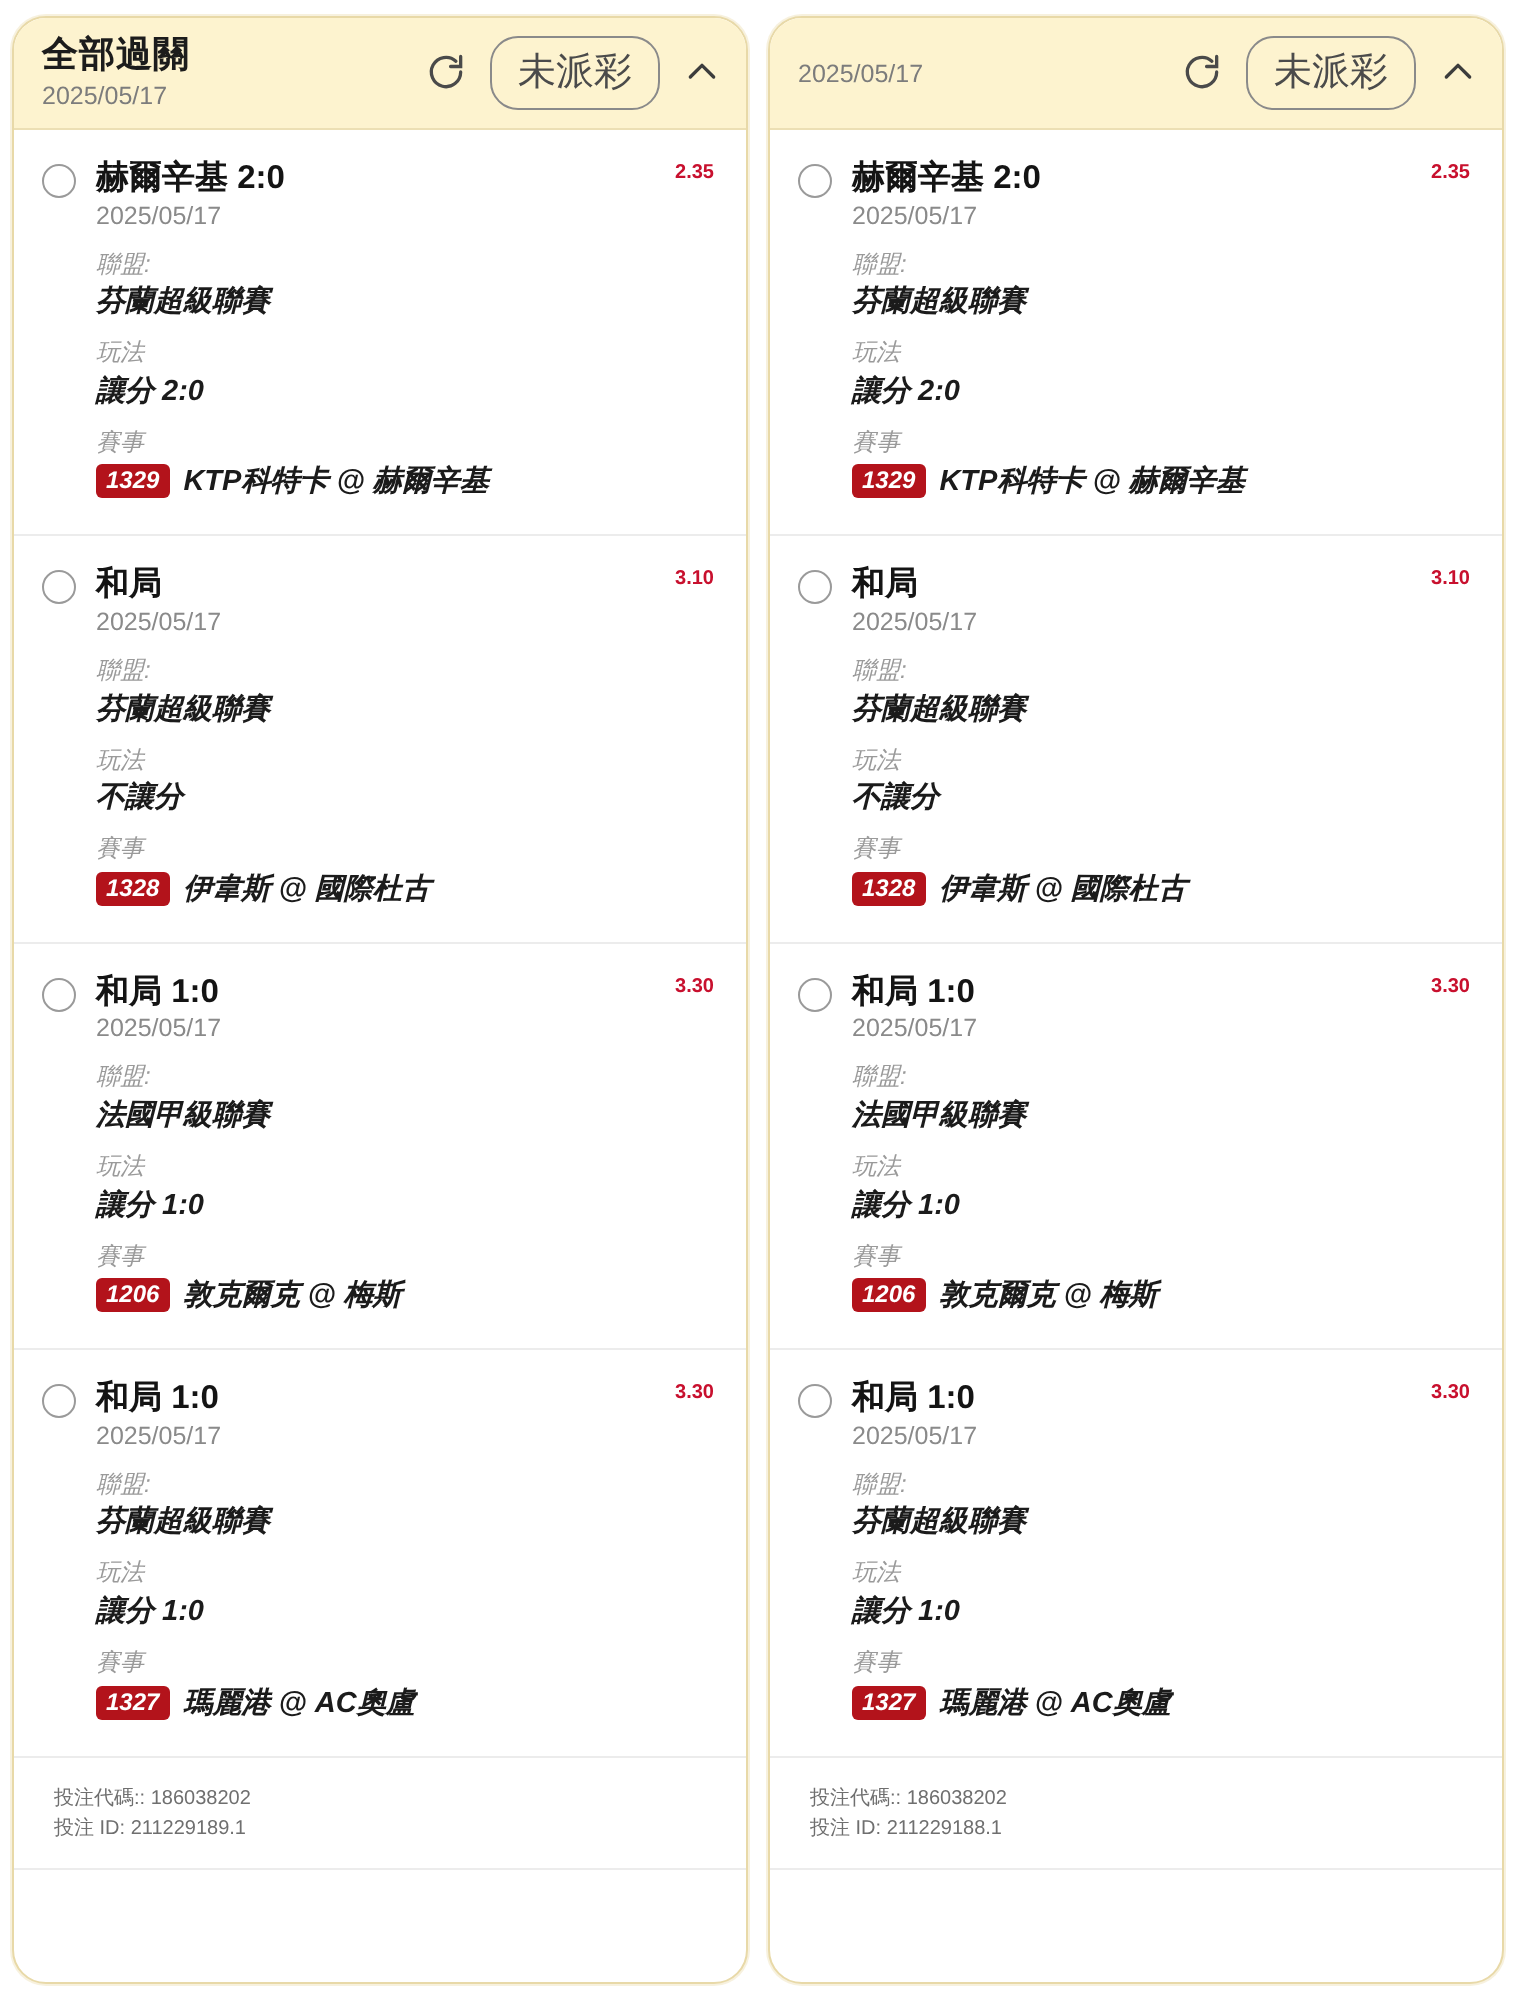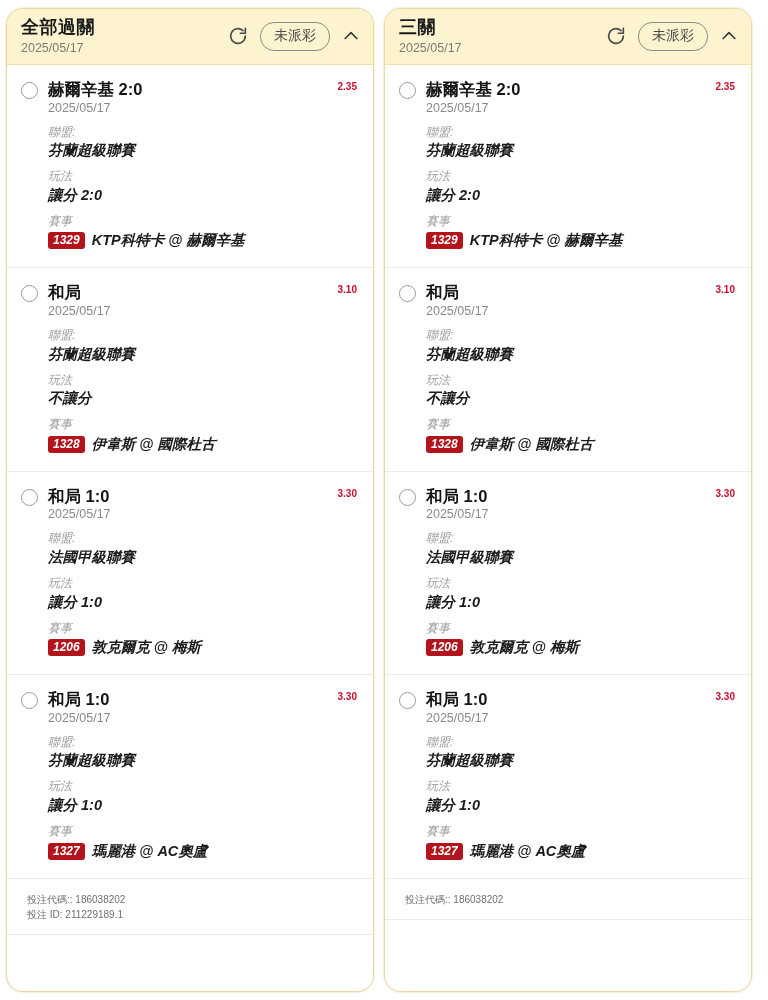--- a/index.html
+++ b/index.html
@@ -54,21 +54,21 @@
   }
   .refresh-icon {
     width: 22px; height: 22px;
     display: inline-block;
     color: #4a4a4a;
   }
   .status-pill {
     border: 1px solid #8a8a8a;
     border-radius: 14px;
     padding: 4px 13px 5px;
-    font-size: 14px;
+    font-size: 19px;
     color: #4b4b4b;
     background: transparent;
     white-space: nowrap;
   }
   .chevron {
     width: 20px; height: 20px;
     color: #3c3c3c;
     display: inline-block;
   }
   .legs { padding: 0 0 0 0; }
@@ -301,21 +301,20 @@
     <div class="footer">
       <div class="footer-line">投注代碼:: 186038202</div>
       <div class="footer-line">投注 ID: 211229189.1</div>
     </div>
     <div class="footer-divider"></div>
   </div>
 
   <div class="ticket">
     <div class="ticket-header">
       <div class="header-titles">
-        <div class="header-title">三關</div>
         <div class="header-date">2025/05/17</div>
       </div>
       <div class="header-actions">
         <span class="refresh-icon">
           <svg viewBox="0 0 24 24" width="22" height="22" fill="none" stroke="currentColor" stroke-width="1.8" stroke-linecap="round">
             <path d="M20 12a8 8 0 1 1-2.6-5.9"></path>
             <path d="M20 3.5V9h-5.5"></path>
           </svg>
         </span>
         <span class="status-pill">未派彩</span>
@@ -438,17 +437,18 @@
               <span class="match-name">瑪麗港 @ AC奧盧</span>
             </div>
           </div>
         </div>
       </div>
 
     </div>
 
     <div class="footer">
       <div class="footer-line">投注代碼:: 186038202</div>
+      <div class="footer-line">投注 ID: 211229188.1</div>
     </div>
     <div class="footer-divider"></div>
   </div>
 
 </div>
 
 </body></html>

